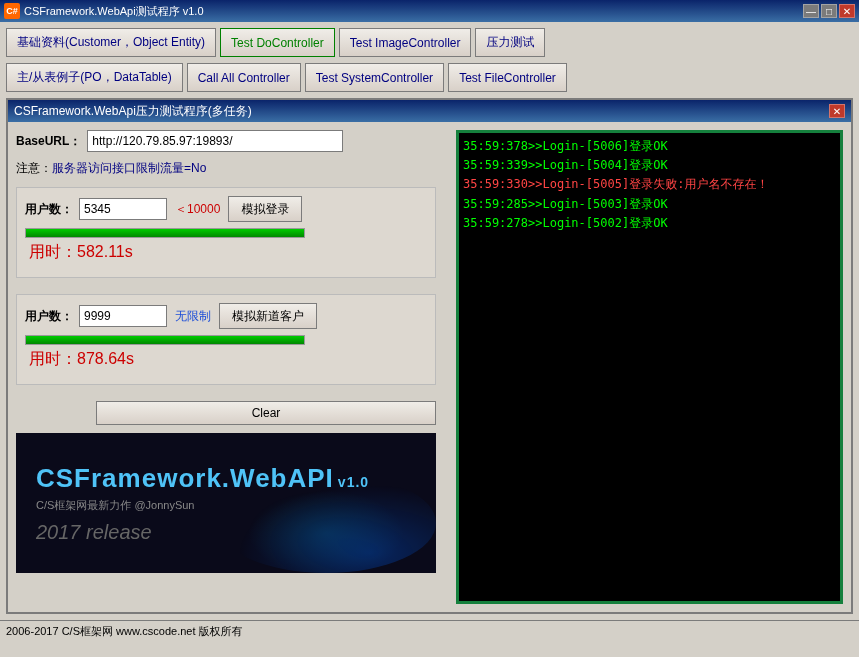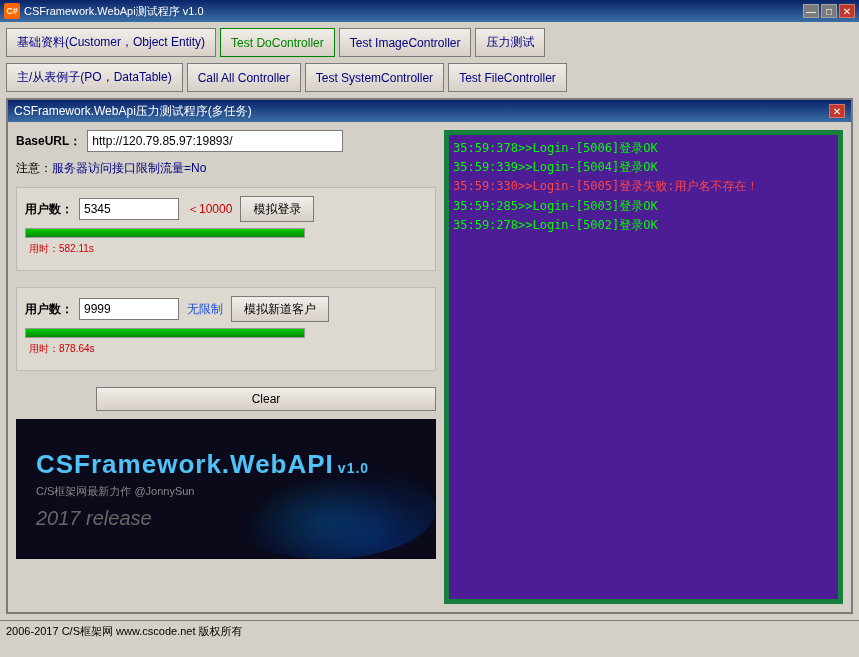--- a/index.html
+++ b/index.html
@@ -127,21 +127,21 @@
     }
     .field-input {
       border: 1px solid #7b7b7b;
       background: white;
       padding: 2px 4px;
       font-size: 12px;
       font-family: 'Microsoft YaHei', SimSun, sans-serif;
       height: 22px;
     }
     .url-input { width: 256px; }
-    .user-input { width: 100px; }
+    .user-input { width: 88px; }
 
     .note-row {
       font-size: 12px;
       margin-bottom: 10px;
       display: flex;
       align-items: center;
     }
     .note-label { color: #000; }
     .note-value { color: #000080; }
 
@@ -187,21 +187,21 @@
       background: #c0b8b0;
       border: 1px solid #999;
       margin-bottom: 4px;
     }
     .progress-bar-fill {
       height: 100%;
       background: linear-gradient(to bottom, #00cc00, #008800);
     }
 
     .time-text {
-      font-size: 10px;
+      font-size: 16px;
       color: #cc0000;
       margin-left: 4px;
     }
 
     .clear-btn {
       background: linear-gradient(to bottom, #f0ede8, #d8d0c8);
       border: 1px solid #7b7b7b;
       padding: 4px 40px;
       font-size: 12px;
       font-family: 'Microsoft YaHei', SimSun, sans-serif;
@@ -254,26 +254,27 @@
     .banner-year {
       font-size: 20px;
       color: #666;
       margin-top: 8px;
       font-style: italic;
     }
 
     
     .right-panel {
       flex: 1;
-      background: #4c1d95;
-      border: 5px solid #15803d;
+      background: #000000;
+      border: 3px solid #15803d;
       padding: 4px;
       overflow-y: auto;
       font-family: Consolas, monospace;
       font-size: 12px;
+      margin-left: 12px;
     }
     .log-line {
       line-height: 1.6;
     }
     .log-ok { color: #00ff00; }
     .log-error { color: #ff4444; }
 
     
     .status-bar {
       background: #d4d0c8;

